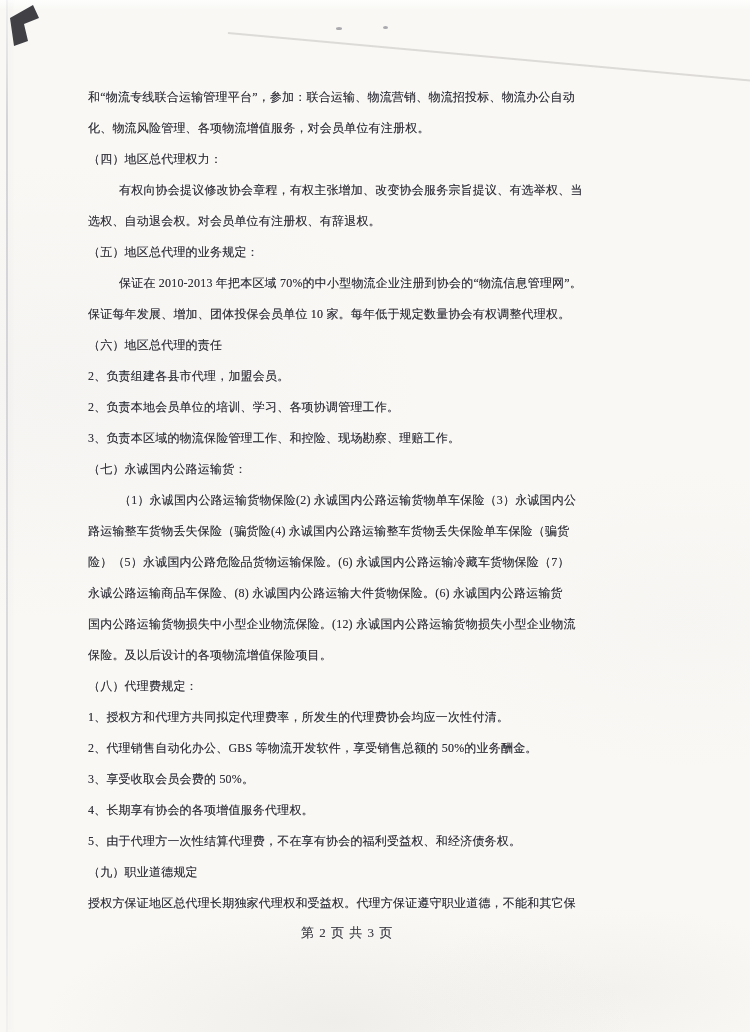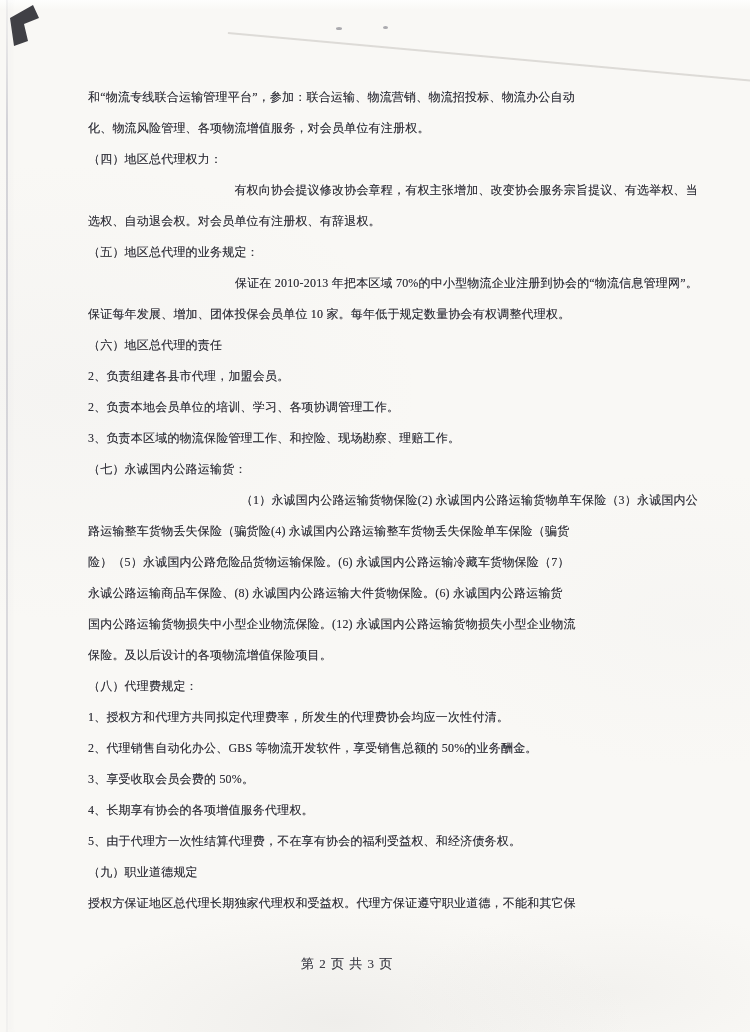--- a/index.html
+++ b/index.html
@@ -66,23 +66,23 @@
     position: absolute; left: 88px; top: 82px; width: 610px;
     color: var(--ink);
     font-size: 12px;
     text-shadow: 0 0 .5px rgba(49,49,58,.55);
   }
   .line {
     height: 31px; line-height: 31px;
     white-space: nowrap;
     letter-spacing: .2px;
   }
-  .line.indent { padding-left: 31px; text-align: right; }
+  .line.indent { padding-left: 31px; }
   .footer {
-    position: absolute; left: 0; top: 955px; width: 694px;
+    position: absolute; left: 0; top: 924px; width: 694px;
     text-align: center;
     font-size: 13px;
     letter-spacing: 1px;
     color: var(--footer_ink);
     text-shadow: 0 0 .5px rgba(63,63,72,.5);
   }
 </style>
 </head>
 <body>
 

